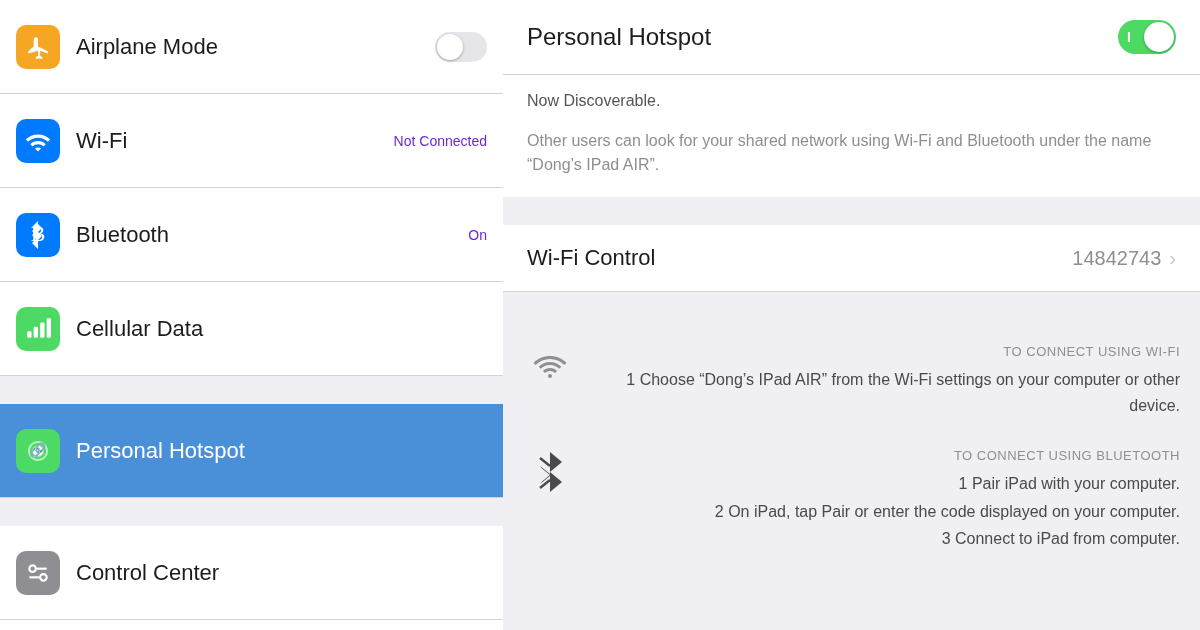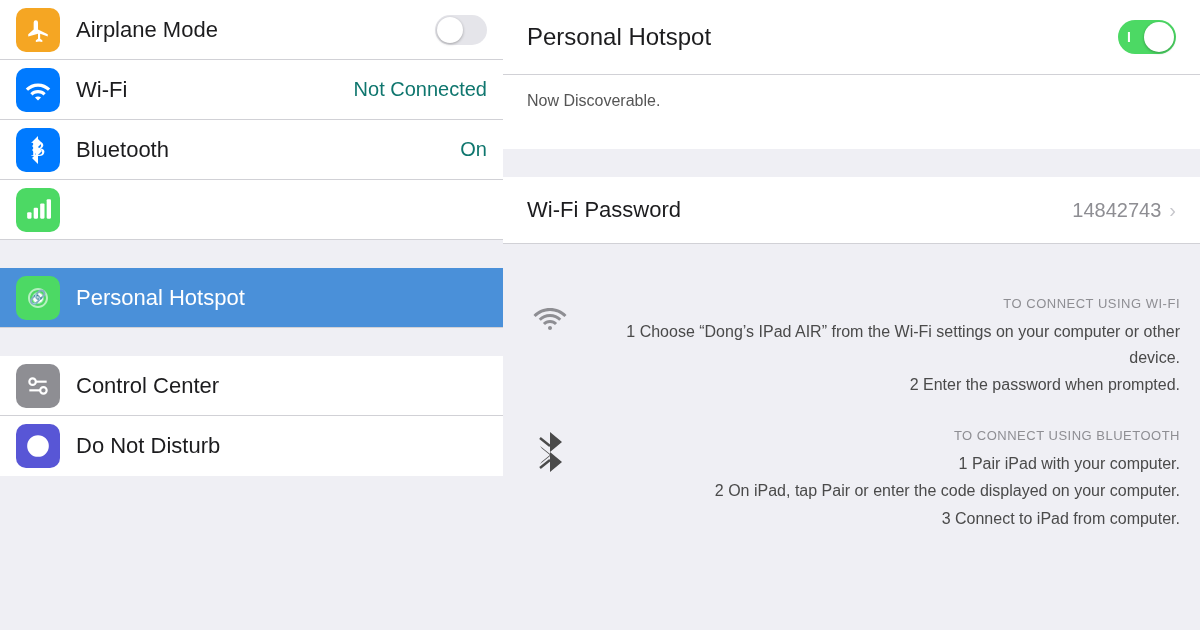--- a/index.html
+++ b/index.html
@@ -17,21 +17,21 @@
       width: 503px;
       height: 630px;
       background: #efeff4;
       flex-shrink: 0;
       overflow: hidden;
     }
 
     .sidebar-item {
       display: flex;
       align-items: center;
-      height: 60px;
+      height: 94px;
       padding: 4px 16px;
       background: white;
       border-bottom: 1px solid #d1d1d6;
       cursor: pointer;
       position: relative;
     }
 
     .sidebar-item.active {
       background: #4a90d9;
     }
@@ -58,22 +58,22 @@
     }
 
     .item-label {
       font-size: 22px;
       color: #1c1c1e;
       font-weight: 400;
     }
 
     .item-value {
       margin-left: auto;
-      font-size: 20px;
-      color: #0f766e;
+      font-size: 14px;
+      color: #6d28d9;
     }
 
     
     .toggle {
       width: 52px;
       height: 30px;
       border-radius: 15px;
       position: relative;
       margin-left: auto;
     }
@@ -278,20 +278,21 @@
 
   <div class="sidebar-item">
     <div class="icon-wrap" style="background:#4cd964;">
       <svg width="26" height="26" viewBox="0 0 24 24" fill="white">
         <rect x="2" y="14" width="4" height="6" rx="1"></rect>
         <rect x="8" y="10" width="4" height="10" rx="1"></rect>
         <rect x="14" y="6" width="4" height="14" rx="1"></rect>
         <rect x="20" y="2" width="4" height="18" rx="1"></rect>
       </svg>
     </div>
+    <span class="item-label">Cellular Data</span>
   </div>
 
   <div class="sidebar-section-gap" style="height:28px; background:#efeff4;"></div>
 
   <div class="sidebar-item active">
     <div class="icon-wrap" style="background:#4cd964;">
       <svg width="28" height="28" viewBox="0 0 28 28" fill="white">
         <circle cx="14" cy="14" r="5" fill="white"></circle>
         <path d="M14 4C8.5 4 4 8.5 4 14s4.5 10 10 10 10-4.5 10-10S19.5 4 14 4zm0 18c-4.4 0-8-3.6-8-8s3.6-8 8-8 8 3.6 8 8-3.6 8-8 8z" fill="white" opacity="0.6"></path>
         <path d="M14 8c-3.3 0-6 2.7-6 6s2.7 6 6 6 6-2.7 6-6-2.7-6-6-6z" fill="white" opacity="0.4"></path>
@@ -334,48 +335,48 @@
     <div class="hotspot-header">
       <span class="hotspot-title">Personal Hotspot</span>
       <div class="toggle-green">
         <span class="i-label">I</span>
         <div class="knob"></div>
       </div>
     </div>
 
     <div class="discoverable-text">
       <p style="font-weight:500; color:#555; margin-bottom:16px;">Now Discoverable.</p>
+      <p>Other users can look for your shared network using Wi-Fi and Bluetooth under the name “Dong’s IPad AIR”.</p>
     </div>
   </div>
 
   <div class="section-gap"></div>
 
   <div class="password-row">
-    <span class="password-label">Wi-Fi Password</span>
+    <span class="password-label">Wi-Fi Control</span>
     <span class="password-value">14842743</span>
     <span class="chevron">›</span>
   </div>
 
   <div class="section-gap"></div>
 
   <div class="instructions">
 
     <div class="instruction-block">
       <div class="instr-icon">
         <svg width="44" height="36" viewBox="0 0 44 36" fill="none">
           <path d="M22 28c-1.1 0-2 .9-2 2s.9 2 2 2 2-.9 2-2-.9-2-2-2z" fill="#8e8e93"></path>
           <path d="M22 22c-2.8 0-5.3 1.1-7.1 2.9l2.1 2.1c1.2-1.2 2.9-2 5-2s3.8.8 5 2l2.1-2.1C27.3 23.1 24.8 22 22 22z" fill="#8e8e93"></path>
           <path d="M22 16c-4.4 0-8.4 1.8-11.3 4.7l2.1 2.1C15 20.6 18.4 19 22 19s7 1.6 9.2 3.8l2.1-2.1C30.4 17.8 26.4 16 22 16z" fill="#8e8e93"></path>
           <path d="M22 10C15.6 10 9.8 12.6 5.5 16.9l2.1 2.1C11.5 15.1 16.5 13 22 13s10.5 2.1 14.4 6l2.1-2.1C34.2 12.6 28.4 10 22 10z" fill="#8e8e93"></path>
         </svg>
       </div>
       <div class="instr-content">
         <div class="instr-title">TO CONNECT USING WI-FI</div>
         <div class="instr-step">1 Choose “Dong’s IPad AIR” from the Wi-Fi settings on your computer or other device.</div>
-        <div class="instr-step">2 Enter the password when prompted.</div>
       </div>
     </div>
 
     <div class="instruction-block">
       <div class="instr-icon">
         <svg width="36" height="46" viewBox="0 0 36 46" fill="none">
           <path d="M18 2l12 10-12 10 12 10-12 10V26l-10 8 2-2.4 8-6.6-8-6.6-2-2.4 10 8V2z" fill="#4a4a4a"></path>
           <line x1="8" y1="38" x2="18" y2="30" stroke="#4a4a4a" stroke-width="2.5"></line>
           <line x1="8" y1="8" x2="18" y2="16" stroke="#4a4a4a" stroke-width="2.5"></line>
         </svg>

